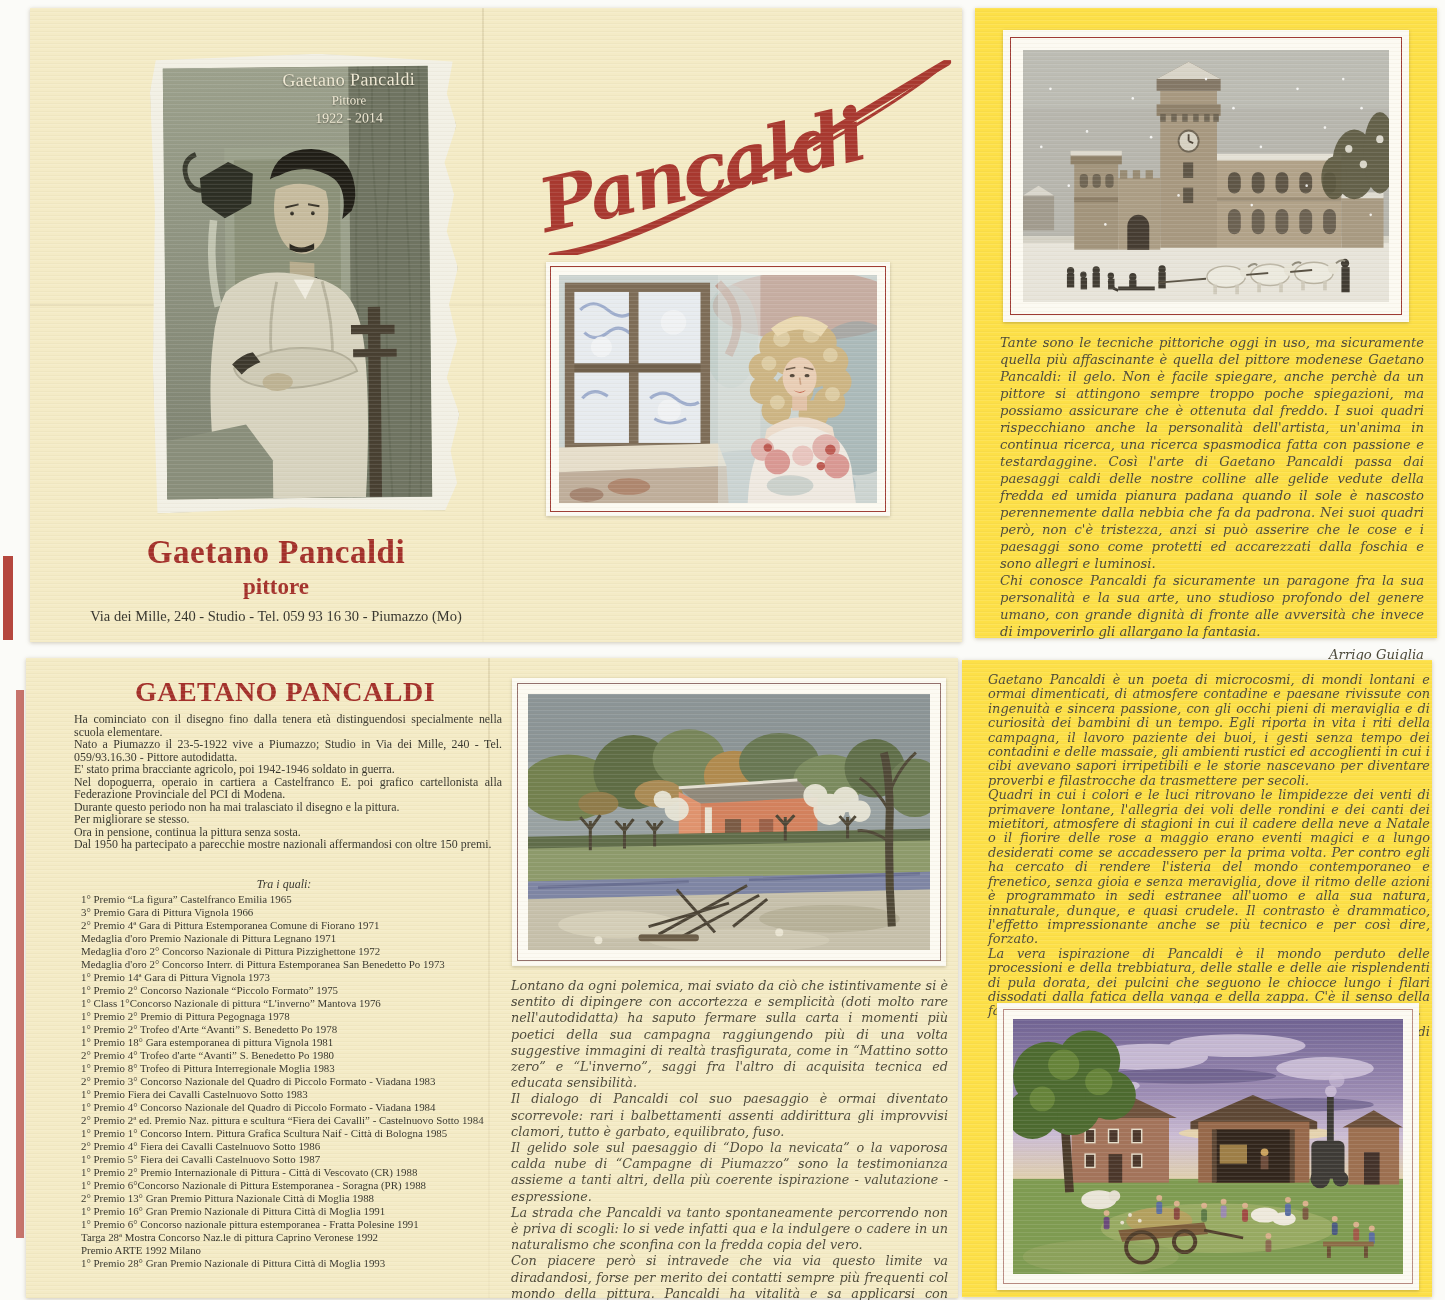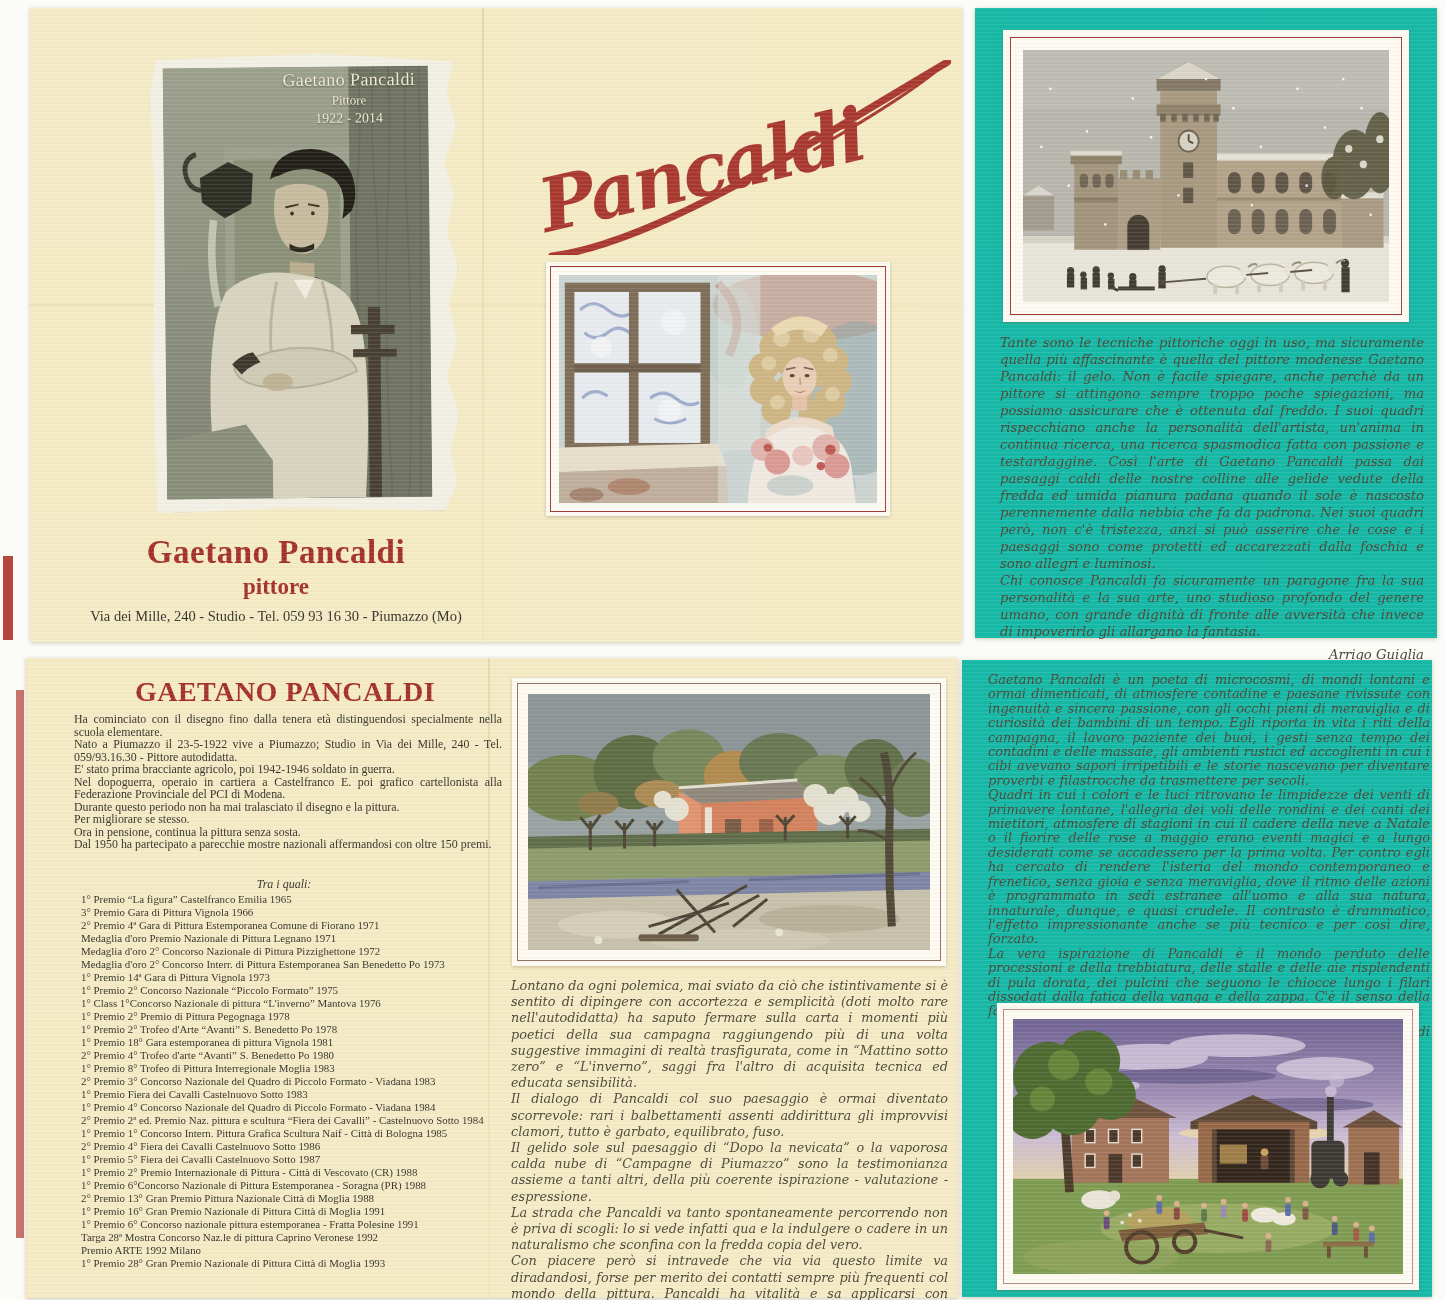--- a/index.html
+++ b/index.html
@@ -2,21 +2,21 @@
 <html><head>
 <meta charset="utf-8">
 <style>
   html,body{margin:0;padding:0;background:#ffffff;}
   .page{position:relative;width:1445px;height:1300px;background:#fbfbf8;overflow:hidden;
         font-family:"Liberation Serif",serif;}
   .red-strip{position:absolute;background:#b5473e;}
   .sheet{position:absolute;background:#f4ebc6;box-shadow:0 1px 4px rgba(120,105,70,.35);}
   .sheet::after{content:"";position:absolute;inset:0;pointer-events:none;
         background:repeating-linear-gradient(180deg,rgba(255,255,255,.10) 0 1px,rgba(0,0,0,0) 1px 3px,rgba(150,130,85,.05) 3px 4px);}
-  .sheet.light{background:#14b8a6;}
+  .sheet.light{background:#fde047;}
   .crease-v{position:absolute;width:2px;background:linear-gradient(180deg,rgba(120,100,55,.14),rgba(120,100,55,.03));}
   .crease-h{position:absolute;height:2px;background:linear-gradient(90deg,rgba(120,100,55,.10),rgba(120,100,55,.02));}
 
   
   .photo-frame{position:absolute;left:122px;top:46px;width:306px;height:458px;background:#f2f0e5;
         transform:rotate(-.6deg);box-shadow:2px 3px 6px rgba(90,80,45,.4);
         clip-path:polygon(2% 1%,55% 0%,99% 2%,97% 9%,100% 16%,96% 24%,99% 31%,96.5% 39%,100% 47%,97% 55%,99.5% 63%,96% 71%,100% 79%,97% 87%,99% 94%,95% 100%,45% 99%,1% 100%,0% 68%,1.2% 34%,0% 8%);}
   .photo-inner{position:absolute;left:13px;top:13px;right:28px;bottom:14px;overflow:hidden;background:#858a76;}
   .photo-inner svg{width:100%;height:100%;display:block;}
   .photo-caption{position:absolute;top:16px;left:33%;width:64%;text-align:center;color:#efe9d4;}

